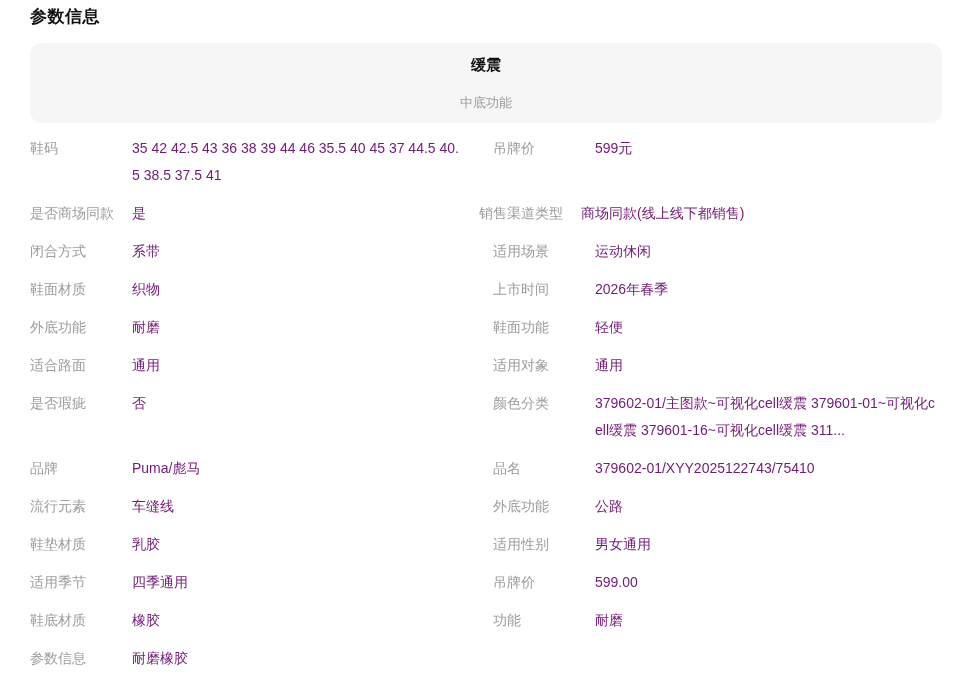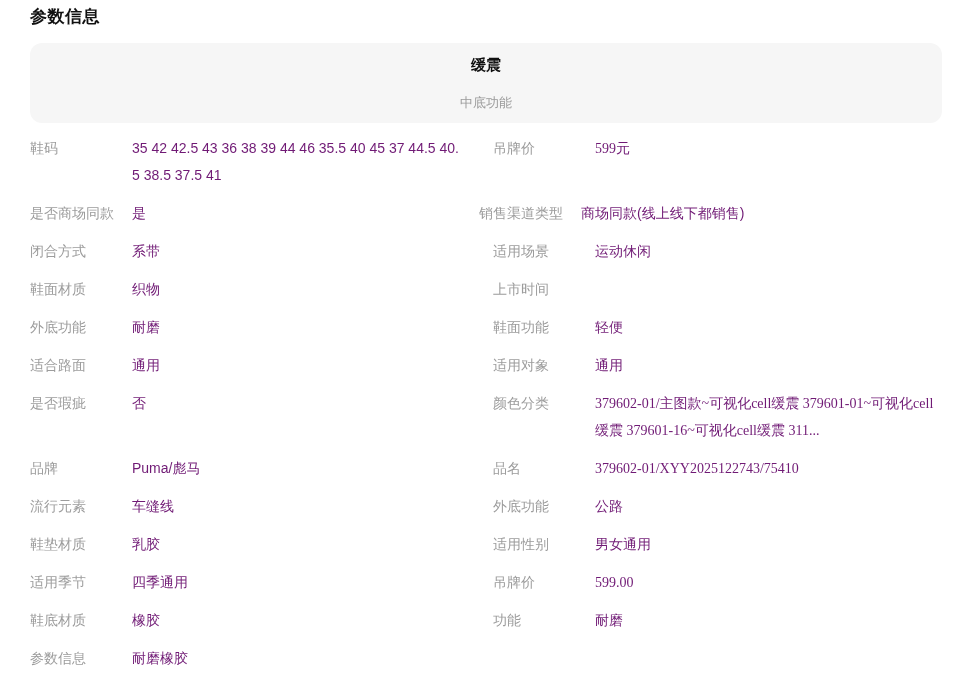--- a/index.html
+++ b/index.html
@@ -57,21 +57,20 @@
   .cell {
     display: flex;
     align-items: flex-start;
   }
   .cell-left {
     flex: 0 0 463px;
   }
   .cell-right {
     flex: 1 1 auto;
     min-width: 0;
-    font-family: Liberation Serif, serif;
   }
   .param-label {
     flex: 0 0 102px;
     font-size: 14px;
     line-height: 27px;
     color: #9c9c9c;
     white-space: nowrap;
     overflow: hidden;
   }
   .param-value {
@@ -137,20 +136,21 @@
     </div>
   </div>
 
   <div class="param-row">
     <div class="cell cell-left">
       <div class="param-label">鞋面材质</div>
       <div class="param-value">织物</div>
     </div>
     <div class="cell cell-right">
       <div class="param-label">上市时间</div>
+      <div class="param-value">2026年春季</div>
     </div>
   </div>
 
   <div class="param-row">
     <div class="cell cell-left">
       <div class="param-label">外底功能</div>
       <div class="param-value">耐磨</div>
     </div>
     <div class="cell cell-right">
       <div class="param-label">鞋面功能</div>

